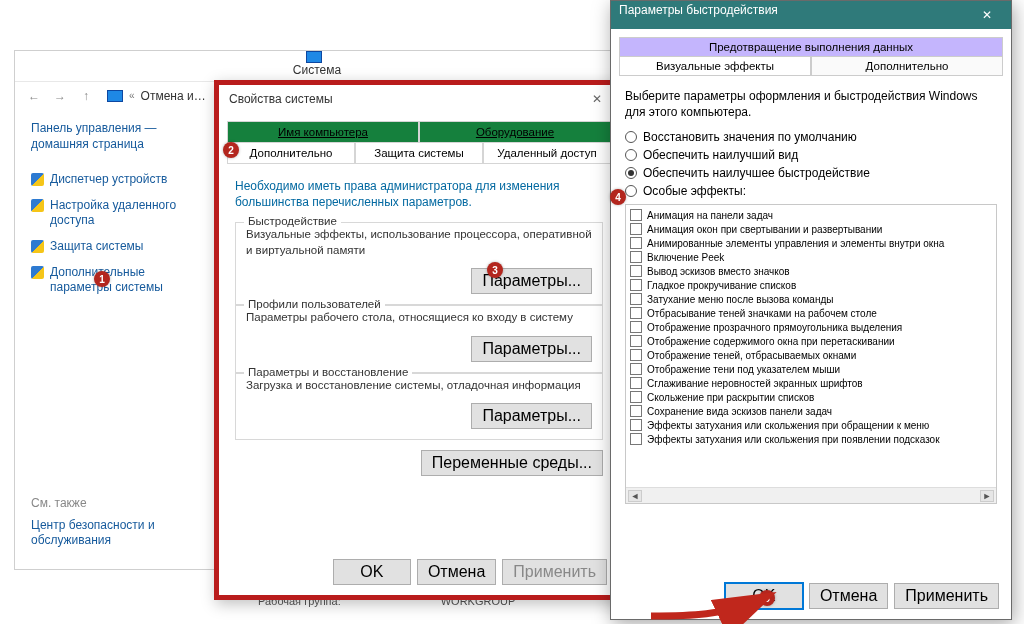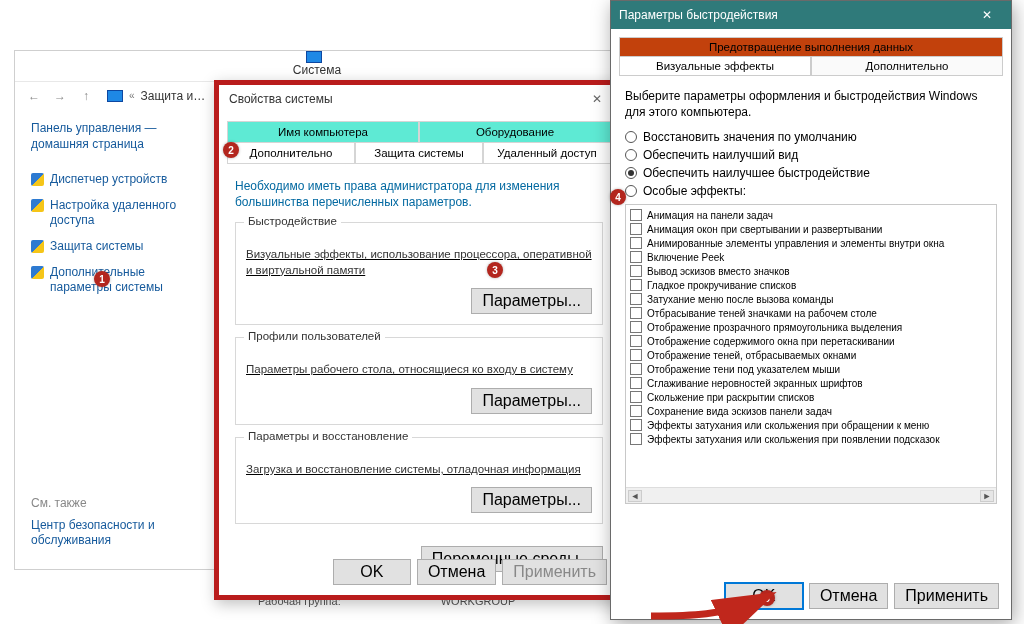--- a/index.html
+++ b/index.html
@@ -22,42 +22,42 @@
   .shield { width: 13px; height: 13px; background: linear-gradient(135deg,#2d7ad1 0 50%,#f5c518 50% 100%); border-radius: 2px; flex: 0 0 13px; margin-top: 1px; }
   .see-also { color: #888; margin-top: 200px; margin-bottom: 8px; }
   .sec-link { color: #165a9c; line-height: 1.3; }
 
   
   .props-dialog { position: absolute; left: 214px; top: 80px; width: 410px; height: 520px; background: #fff; border: 5px solid #b91c1c; box-shadow: 2px 4px 14px rgba(0,0,0,.25); }
   .dlg-title { height: 28px; display: flex; align-items: center; justify-content: space-between; padding: 0 10px; color: #333; }
   .dlg-close { width: 24px; text-align: center; color: #666; }
   .tabs-row { display: flex; border-bottom: 1px solid #d5d5d5; margin: 8px 8px 0; }
   .tab { flex: 1; text-align: center; padding: 4px 6px; border: 1px solid #d5d5d5; border-bottom: none; background: #fff; font-size: 11.5px; }
-  .tab.inactive-top { background: #5eead4; }
+  .tab.inactive-top { background: #15803d; text-decoration: underline; }
   .tab.active { background: #fff; position: relative; z-index: 2; }
   .tabs-row.second { margin-top: -1px; }
   .dlg-body { padding: 8px 16px; }
   .note { color: #0369a1; margin: 6px 0 12px; line-height: 1.35; }
-  .group { border: 1px solid #d8d8d8; padding: 24px 10px 10px; margin-bottom: 12px; position: relative; text-decoration: underline; }
+  .group { border: 1px solid #d8d8d8; padding: 4px 10px 10px; position: relative; }
   .group-title { position: absolute; top: -8px; left: 8px; background: #fff; padding: 0 4px; font-size: 11.5px; color: #333; }
   .group-desc { color: #333; margin-bottom: 10px; line-height: 1.35; font-size: 11.5px; }
   .btn-row { text-align: right; position: relative; }
   .win-btn { border: 1px solid #adadad; background: #e1e1e1; padding: 3px 10px; font-size: 16px; cursor: default; min-width: 78px; }
   .win-btn:focus, .win-btn.highlight { border: 1px solid #0078d7; outline: 1px solid #0078d7; }
   .dlg-footer { position: absolute; bottom: 10px; right: 12px; display: flex; gap: 6px; }
   .env-row { text-align: right; margin: 2px 16px 8px 0; }
 
   
   .perf-dialog { position: absolute; left: 610px; top: 0; width: 402px; height: 620px; background: #fff; border: 1px solid #6a6a6a; box-shadow: 2px 4px 18px rgba(0,0,0,.35); }
-  .perf-title { height: 28px; background: #2f7a7a; color: #fff; display: flex; align-items: center; justify-content: space-between; padding: 0 8px; }
+  .perf-title { height: 28px; background: #2f7a7a; color: #fff; display: flex; align-items: flex-end; justify-content: space-between; padding: 12px 8px; }
   .perf-close { width: 32px; height: 100%; display: flex; align-items: center; justify-content: center; }
   .ptabs { display: flex; margin: 8px 8px 0; }
   .ptabs-row2 { display: flex; margin: -1px 8px 0; }
   .ptab { border: 1px solid #ccc; padding: 3px 8px; font-size: 11.5px; text-align: center; background: #fff; }
-  .ptab.top { flex: 1; background: #c2410c; }
+  .ptab.top { flex: 1; background: #c4b5fd; }
   .ptab.r2a { width: 50%; position: relative; z-index: 2; }
   .ptab.r2b { width: 50%; background: #fafafa; }
   .perf-body { padding: 8px 14px 0; }
   .perf-desc { margin: 4px 0 10px; line-height: 1.35; }
   .radio-row { display: flex; align-items: center; gap: 6px; margin: 4px 0; position: relative; }
   .radio { width: 12px; height: 12px; border: 1px solid #555; border-radius: 50%; display: inline-flex; align-items: center; justify-content: center; }
   .radio.sel::after { content: ""; width: 6px; height: 6px; background: #333; border-radius: 50%; }
   .fx-list { border: 1px solid #c8c8c8; height: 300px; margin-top: 6px; overflow: hidden; position: relative; }
   .fx-inner { padding: 3px 4px; }
   .fx-item { display: flex; align-items: center; gap: 5px; font-size: 10px; padding: 1px 0; white-space: nowrap; }
@@ -82,21 +82,21 @@
     <span class="pc-icon"></span>
     <span class="sys-title">Система</span>
   </div>
   <div class="sys-nav">
     <div class="nav-arrow">←</div>
     <div class="nav-arrow">→</div>
     <div class="nav-arrow">↑</div>
     <div class="addr-crumb">
       <span class="pc-icon"></span>
       <span class="addr-chev">«</span>
-      <span>Защита и…</span>
+      <span>Отмена и…</span>
     </div>
   </div>
   <div class="sys-body">
     <div class="sys-side">
       <div class="side-head">Панель управления — домашняя страница</div>
       <div class="side-link">
             <span class="shield"></span>
             <span>Диспетчер устройств</span>
           </div>
       <div class="side-link">

